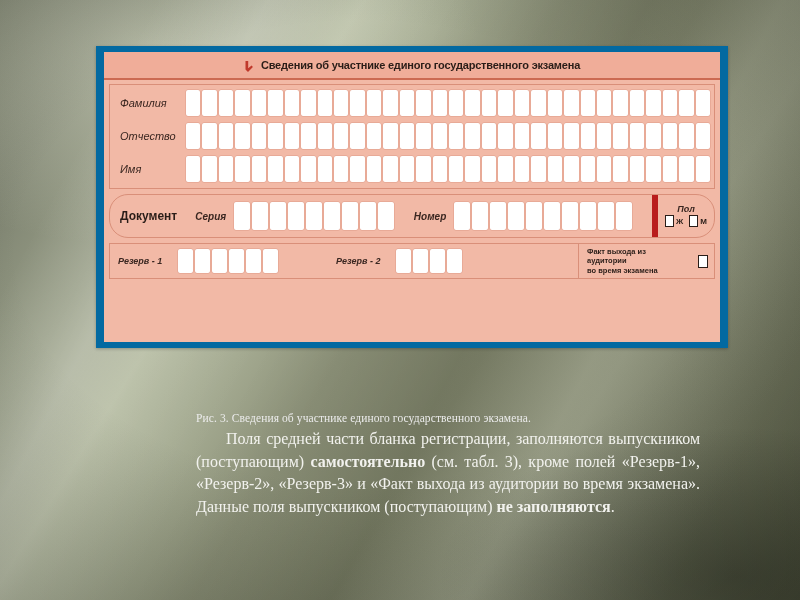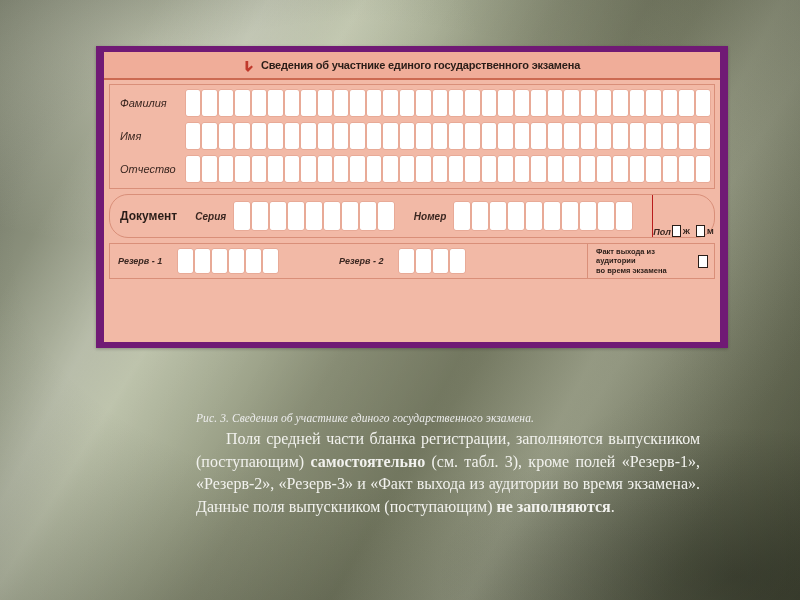--- a/index.html
+++ b/index.html
@@ -54,21 +54,21 @@
     background: radial-gradient(ellipse 95% 85% at 45% 42%, rgba(0,0,0,0) 45%, rgba(30,33,24,0.32) 100%);
   }
 
   
   #figure-frame {
     position: absolute;
     left: 96px;
     top: 46px;
     width: 632px;
     height: 302px;
-    background: #701a75;
+    background: #0369a1;
     padding: 6px 8px 6px 8px;
     box-sizing: border-box;
     box-shadow: 0 1px 3px rgba(0,0,0,0.25);
   }
   #blank-form {
     width: 100%;
     height: 100%;
     background: #f2b9a6;
     box-sizing: border-box;
     display: flex;
@@ -184,25 +184,25 @@
     flex: 0 0 16px;
     height: 28px;
   }
   .doc-spacer { flex: 1 1 auto; }
 
   
   #gender-box {
     width: 62px;
     flex: 0 0 62px;
     height: 100%;
-    border-left: 1px solid #b91c1c;
-    box-sizing: border-box;
-    display: flex;
-    flex-direction: row;
-    align-items: flex-end;
+    border-left: 6px solid #b91c1c;
+    box-sizing: border-box;
+    display: flex;
+    flex-direction: column;
+    align-items: center;
     justify-content: center;
     gap: 1px;
   }
   #gender-box .gender-title {
     font-size: 9px;
     font-style: italic;
     font-weight: 700;
     color: #3a2620;
     line-height: 1;
   }
@@ -250,21 +250,21 @@
     width: 15px;
     flex: 0 0 15px;
     height: 24px;
   }
   .res-gap { flex: 1 1 auto; }
 
   #exit-fact {
     flex: 0 0 auto;
     display: flex;
     align-items: center;
-    gap: 6px;
+    gap: 15px;
     border-left: 1px solid #d98f79;
     height: 100%;
     padding: 0 6px 0 8px;
     box-sizing: border-box;
   }
   #exit-fact .exit-text {
     font-size: 7.5px;
     font-weight: 700;
     color: #2a1d18;
     line-height: 1.25;
@@ -274,21 +274,20 @@
 
   
   #text-block {
     position: absolute;
     left: 196px;
     top: 412px;
     width: 504px;
   }
   #fig-caption {
     font-family: "Liberation Serif", serif;
-    font-style: italic;
     font-size: 11.5px;
     color: #ececec;
     margin: 0 0 4px 0;
     letter-spacing: 0.1px;
   }
   #body-paragraph {
     font-family: "Liberation Serif", serif;
     font-size: 16px;
     color: #f2f2ee;
     margin: 0;
@@ -352,59 +351,59 @@
             <span class="cell"></span>
             <span class="cell"></span>
             <span class="cell"></span>
             <span class="cell"></span>
             <span class="cell"></span>
             <span class="cell"></span>
           </span>
       </div>
 
       <div class="name-row">
+        <span class="row-label">Отчество</span>
+        <span class="cells">
+            <span class="cell"></span>
+            <span class="cell"></span>
+            <span class="cell"></span>
+            <span class="cell"></span>
+            <span class="cell"></span>
+            <span class="cell"></span>
+            <span class="cell"></span>
+            <span class="cell"></span>
+            <span class="cell"></span>
+            <span class="cell"></span>
+            <span class="cell"></span>
+            <span class="cell"></span>
+            <span class="cell"></span>
+            <span class="cell"></span>
+            <span class="cell"></span>
+            <span class="cell"></span>
+            <span class="cell"></span>
+            <span class="cell"></span>
+            <span class="cell"></span>
+            <span class="cell"></span>
+            <span class="cell"></span>
+            <span class="cell"></span>
+            <span class="cell"></span>
+            <span class="cell"></span>
+            <span class="cell"></span>
+            <span class="cell"></span>
+            <span class="cell"></span>
+            <span class="cell"></span>
+            <span class="cell"></span>
+            <span class="cell"></span>
+            <span class="cell"></span>
+            <span class="cell"></span>
+          </span>
+      </div>
+
+      <div class="name-row">
         <span class="row-label">Имя</span>
-        <span class="cells">
-            <span class="cell"></span>
-            <span class="cell"></span>
-            <span class="cell"></span>
-            <span class="cell"></span>
-            <span class="cell"></span>
-            <span class="cell"></span>
-            <span class="cell"></span>
-            <span class="cell"></span>
-            <span class="cell"></span>
-            <span class="cell"></span>
-            <span class="cell"></span>
-            <span class="cell"></span>
-            <span class="cell"></span>
-            <span class="cell"></span>
-            <span class="cell"></span>
-            <span class="cell"></span>
-            <span class="cell"></span>
-            <span class="cell"></span>
-            <span class="cell"></span>
-            <span class="cell"></span>
-            <span class="cell"></span>
-            <span class="cell"></span>
-            <span class="cell"></span>
-            <span class="cell"></span>
-            <span class="cell"></span>
-            <span class="cell"></span>
-            <span class="cell"></span>
-            <span class="cell"></span>
-            <span class="cell"></span>
-            <span class="cell"></span>
-            <span class="cell"></span>
-            <span class="cell"></span>
-          </span>
-      </div>
-
-      <div class="name-row">
-        <span class="row-label">Отчество</span>
         <span class="cells">
             <span class="cell"></span>
             <span class="cell"></span>
             <span class="cell"></span>
             <span class="cell"></span>
             <span class="cell"></span>
             <span class="cell"></span>
             <span class="cell"></span>
             <span class="cell"></span>
             <span class="cell"></span>

